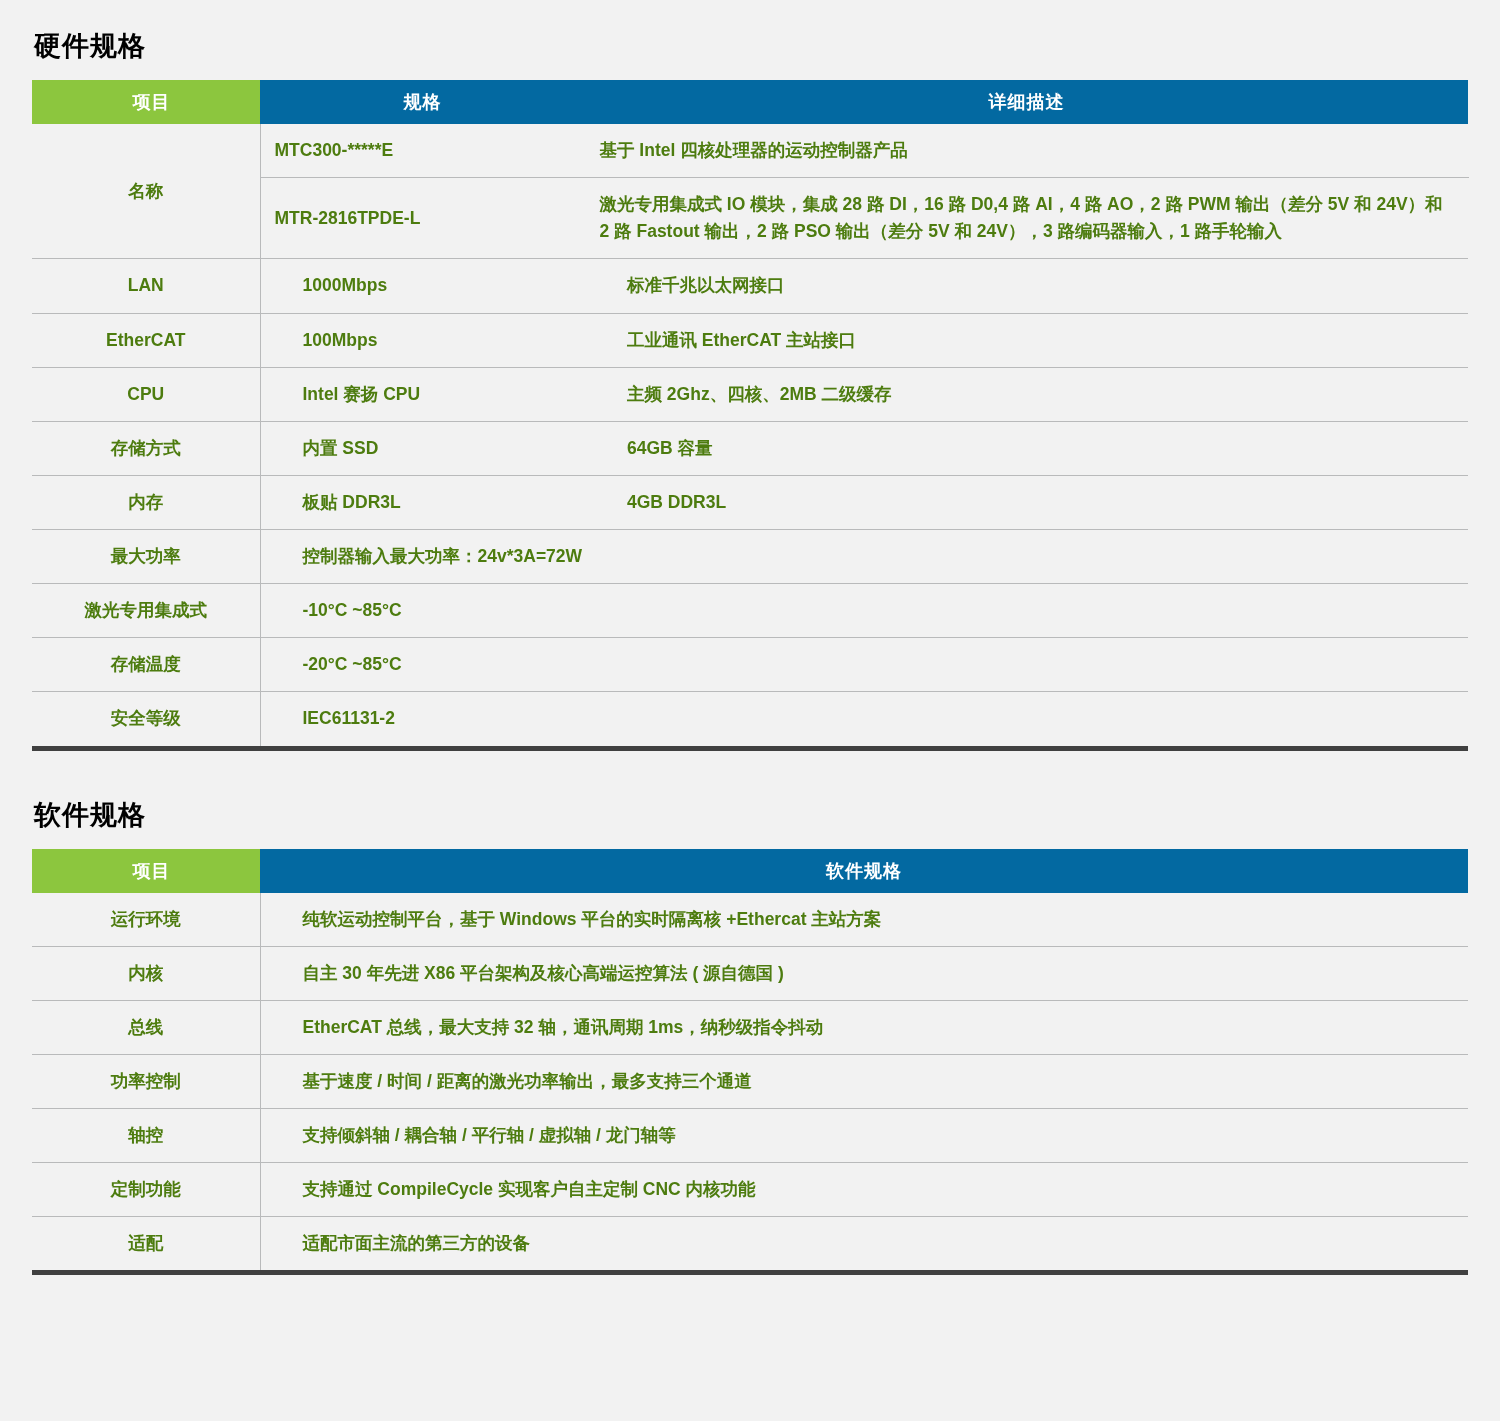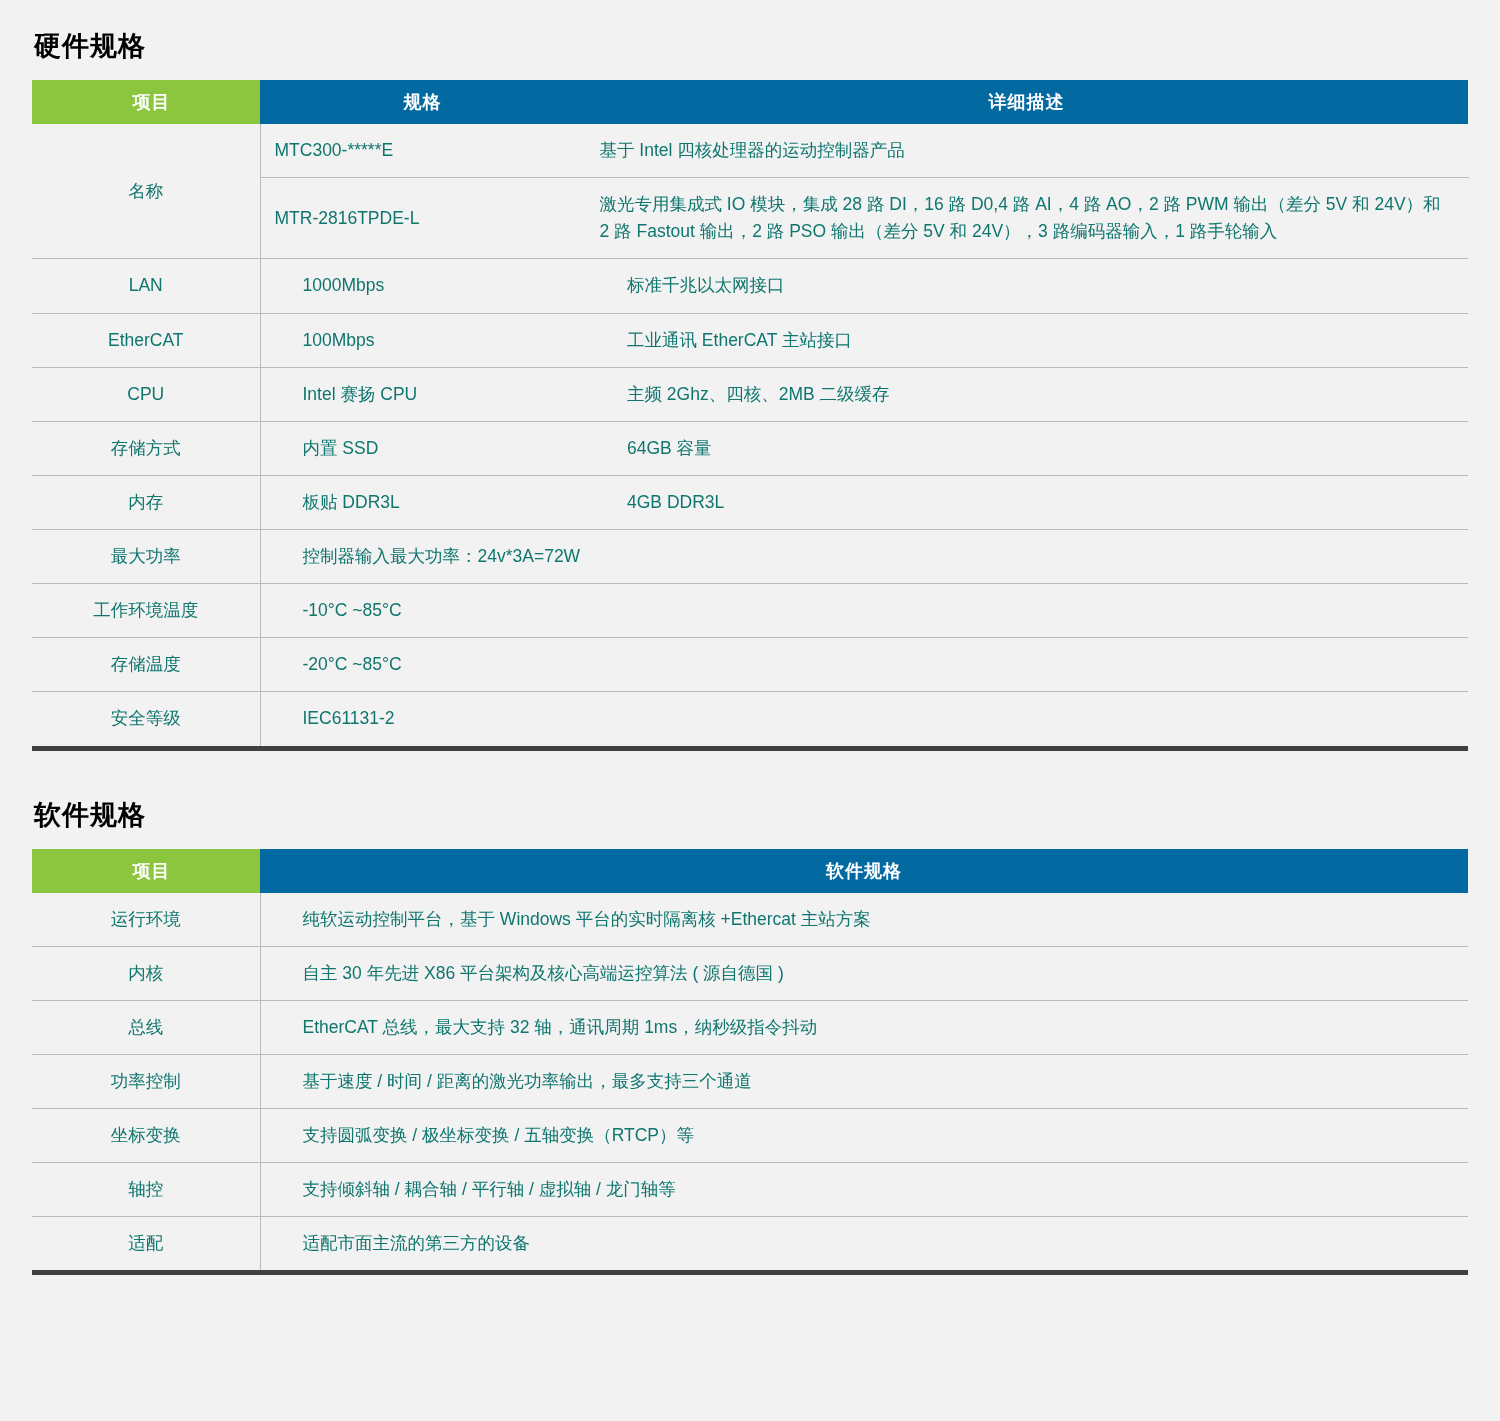--- a/index.html
+++ b/index.html
@@ -64,22 +64,23 @@
     text-align: center;
     vertical-align: middle;
     letter-spacing: 1px;
     border: none;
   }
   td {
     border-bottom: 1px solid #b9babb;
     padding: 13px 14px 13px 14px;
     vertical-align: middle;
     line-height: 1.55;
-    color: #0f766e;
+    color: #4d7c0f;
     background: #f2f2f2;
+    font-weight: bold;
   }
   td.item {
     text-align: center;
     border-right: 1px solid #b9babb;
     padding-left: 6px;
     padding-right: 6px;
   }
   td.cell {
     text-align: left;
     padding-left: 42px;
@@ -175,21 +176,21 @@
       <tr>
         <td class="item">内存</td>
         <td class="cell">板贴 DDR3L</td>
         <td class="cell">4GB DDR3L</td>
       </tr>
       <tr>
         <td class="item">最大功率</td>
         <td class="cell" colspan="2">控制器输入最大功率：24v*3A=72W</td>
       </tr>
       <tr>
-        <td class="item">工作环境温度</td>
+        <td class="item">激光专用集成式</td>
         <td class="cell" colspan="2">-10°C ~85°C</td>
       </tr>
       <tr>
         <td class="item">存储温度</td>
         <td class="cell" colspan="2">-20°C ~85°C</td>
       </tr>
       <tr class="last-row">
         <td class="item">安全等级</td>
         <td class="cell" colspan="2">IEC61131-2</td>
       </tr>
@@ -220,26 +221,26 @@
       </tr>
       <tr>
         <td class="item">总线</td>
         <td class="cell">EtherCAT 总线，最大支持 32 轴，通讯周期 1ms，纳秒级指令抖动</td>
       </tr>
       <tr>
         <td class="item">功率控制</td>
         <td class="cell">基于速度 / 时间 / 距离的激光功率输出，最多支持三个通道</td>
       </tr>
       <tr>
-        <td class="item">坐标变换</td>
-        <td class="cell">支持圆弧变换 / 极坐标变换 / 五轴变换（RTCP）等</td>
-      </tr>
-      <tr>
         <td class="item">轴控</td>
         <td class="cell">支持倾斜轴 / 耦合轴 / 平行轴 / 虚拟轴 / 龙门轴等</td>
+      </tr>
+      <tr>
+        <td class="item">定制功能</td>
+        <td class="cell">支持通过 CompileCycle 实现客户自主定制 CNC 内核功能</td>
       </tr>
       <tr class="last-row">
         <td class="item">适配</td>
         <td class="cell">适配市面主流的第三方的设备</td>
       </tr>
     </tbody>
   </table>
 
 </div>
 

